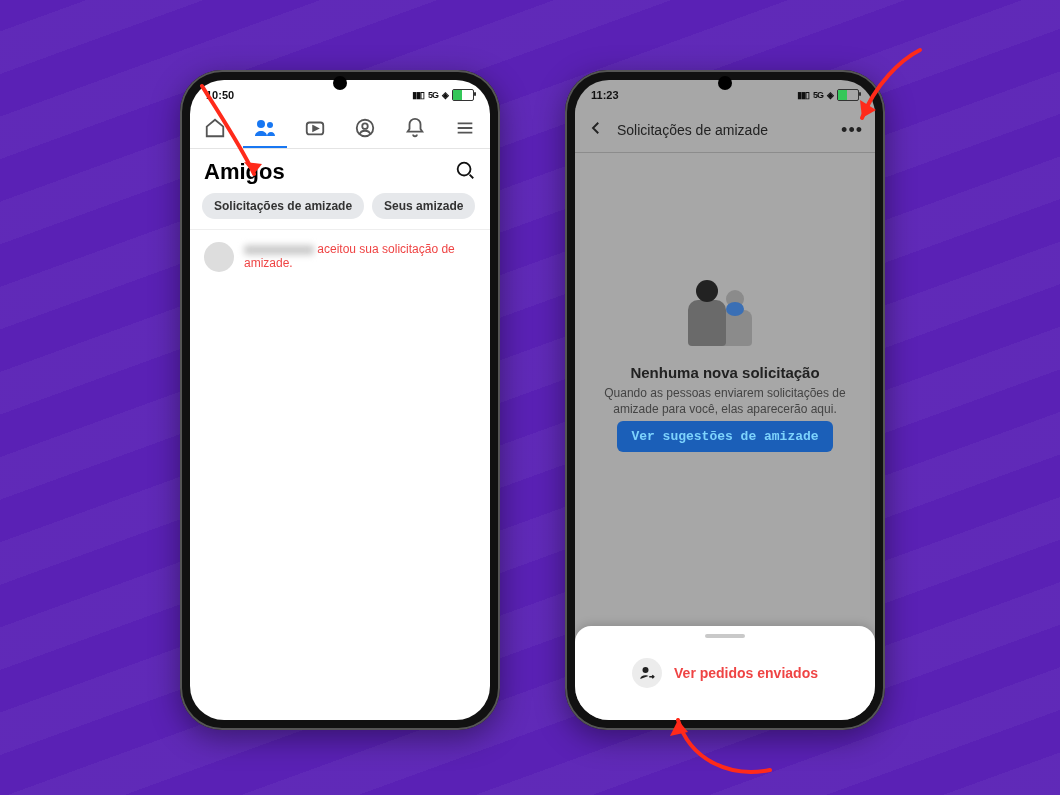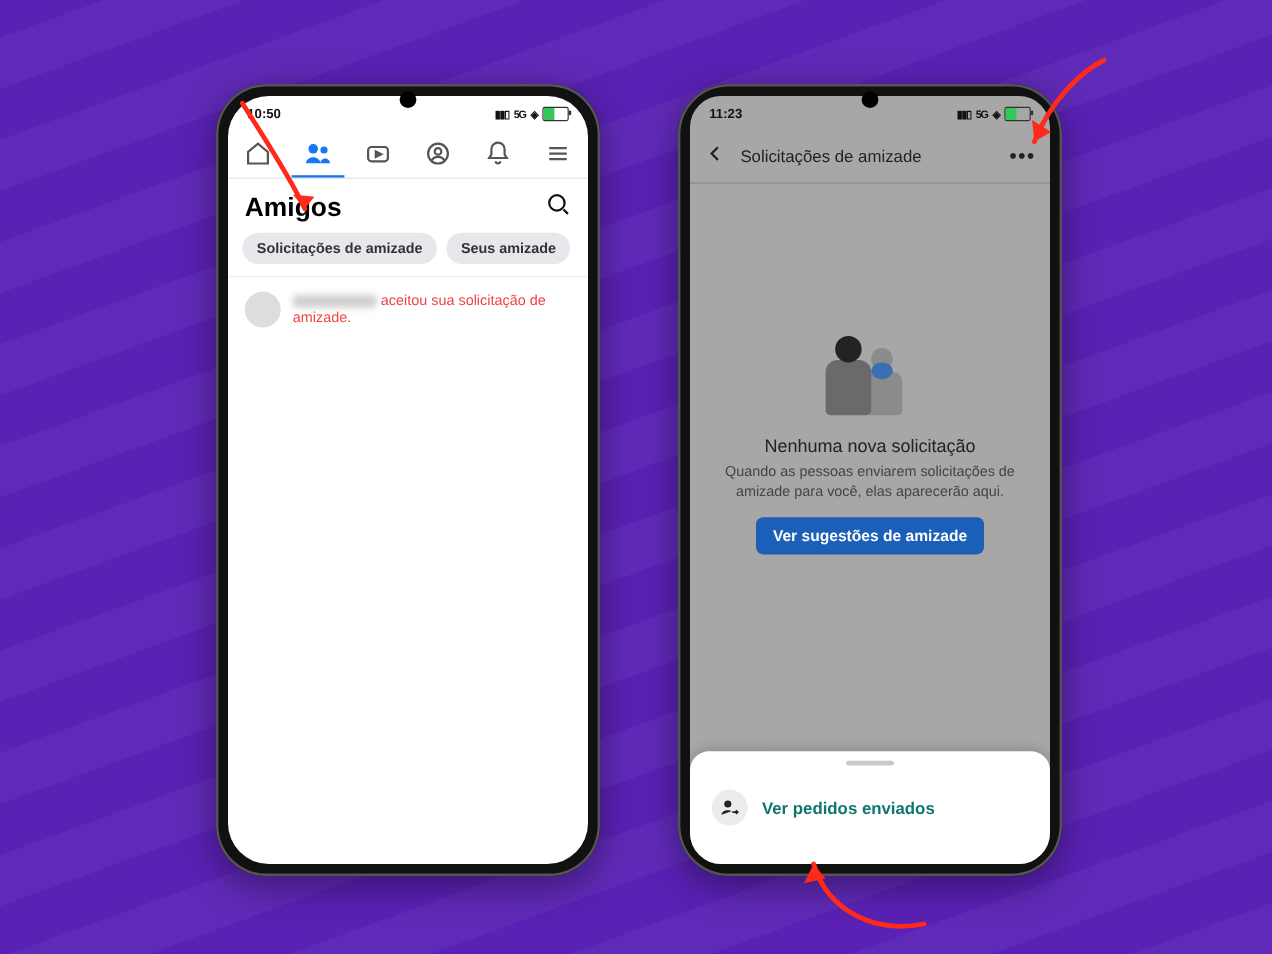--- a/index.html
+++ b/index.html
@@ -31,21 +31,21 @@
   .phone.left{left:180px;top:70px;}
   .phone.right{left:565px;top:70px;}
 
   .screen{
     width:100%;height:100%;
     border-radius:34px;
     overflow:hidden;
     position:relative;
     background:#fff;
   }
-  .screen.dim{background:#a7a7a7;border-radius:26px;}
+  .screen.dim{background:#a7a7a7;}
 
   .notch{
     position:absolute;top:6px;left:50%;transform:translateX(-50%);
     width:14px;height:14px;border-radius:50%;background:#000;
     z-index:5;
   }
 
   
   .status{
     height:26px;display:flex;align-items:center;justify-content:space-between;
@@ -81,43 +81,43 @@
     border-bottom:1px solid #8c8c8c;background:#a7a7a7;
   }
   .hdr2 .title{font-size:14px;font-weight:500;color:#222;flex:1;}
   .dots{font-size:18px;letter-spacing:1px;color:#222;}
 
   .empty{
     position:absolute;left:0;right:0;top:200px;
     display:flex;flex-direction:column;align-items:center;text-align:center;
     padding:0 28px;color:#333;
   }
-  .empty h2{font-size:15px;font-weight:400;margin:14px 0 4px;color:#222;}
-  .empty p{font-size:12px;line-height:1.35;color:#444;margin:0 0 14px;}
+  .empty h2{font-size:15px;font-weight:700;margin:14px 0 4px;color:#222;}
+  .empty p{font-size:12px;line-height:1.35;color:#444;margin:0 0 4px;}
   .btn-primary{
-    background:#1b5fb8;color:#ffffff;font-size:13px;font-weight:600;
-    padding:8px 14px;border-radius:6px;
+    background:#1b5fb8;color:#7dd3fc;font-size:13px;font-weight:600;
+    padding:8px 14px;border-radius:6px;font-family:Liberation Mono, monospace;
   }
 
   .people-illus{width:90px;height:70px;position:relative;}
   .p1{position:absolute;left:16px;top:0;width:22px;height:22px;border-radius:50%;background:#222;}
   .p1b{position:absolute;left:8px;top:20px;width:38px;height:46px;border-radius:10px 10px 4px 4px;background:#6a6a6a;}
   .p2{position:absolute;left:46px;top:10px;width:18px;height:18px;border-radius:50%;background:#8b8b8b;}
   .p2f{position:absolute;left:46px;top:22px;width:18px;height:14px;border-radius:50%;background:#3a6fb5;}
   .p2b{position:absolute;left:40px;top:30px;width:32px;height:36px;border-radius:8px 8px 4px 4px;background:#8b8b8b;}
 
   
   .sheet{
     position:absolute;left:0;right:0;bottom:0;
     background:#fff;border-radius:16px 16px 0 0;
     padding:8px 0 22px;
     box-shadow:0 -2px 10px rgba(0,0,0,.15);
   }
   .grab{width:40px;height:4px;background:#c9c9c9;border-radius:3px;margin:0 auto 10px;}
-  .sheet-item{display:flex;align-items:center;gap:12px;padding:10px 18px;font-size:14px;font-weight:600;color:#0f766e;}
+  .sheet-item{display:flex;align-items:center;gap:12px;padding:10px 18px;font-size:14px;font-weight:600;color:#ef4444;justify-content:center;}
   .sheet-ic{width:30px;height:30px;border-radius:50%;background:#ececec;display:flex;align-items:center;justify-content:center;}
 
   
   .arrow{position:absolute;pointer-events:none;}
   svg.ar path{stroke:#ff2a1a;stroke-width:4;fill:none;stroke-linecap:round;}
   svg.ar polygon{fill:#ff2a1a;}
 </style>
 </head>
 <body>
 

